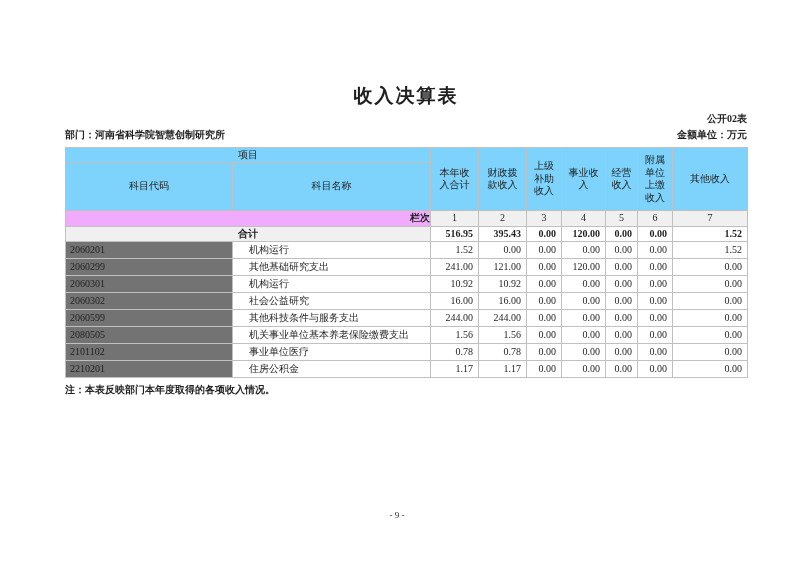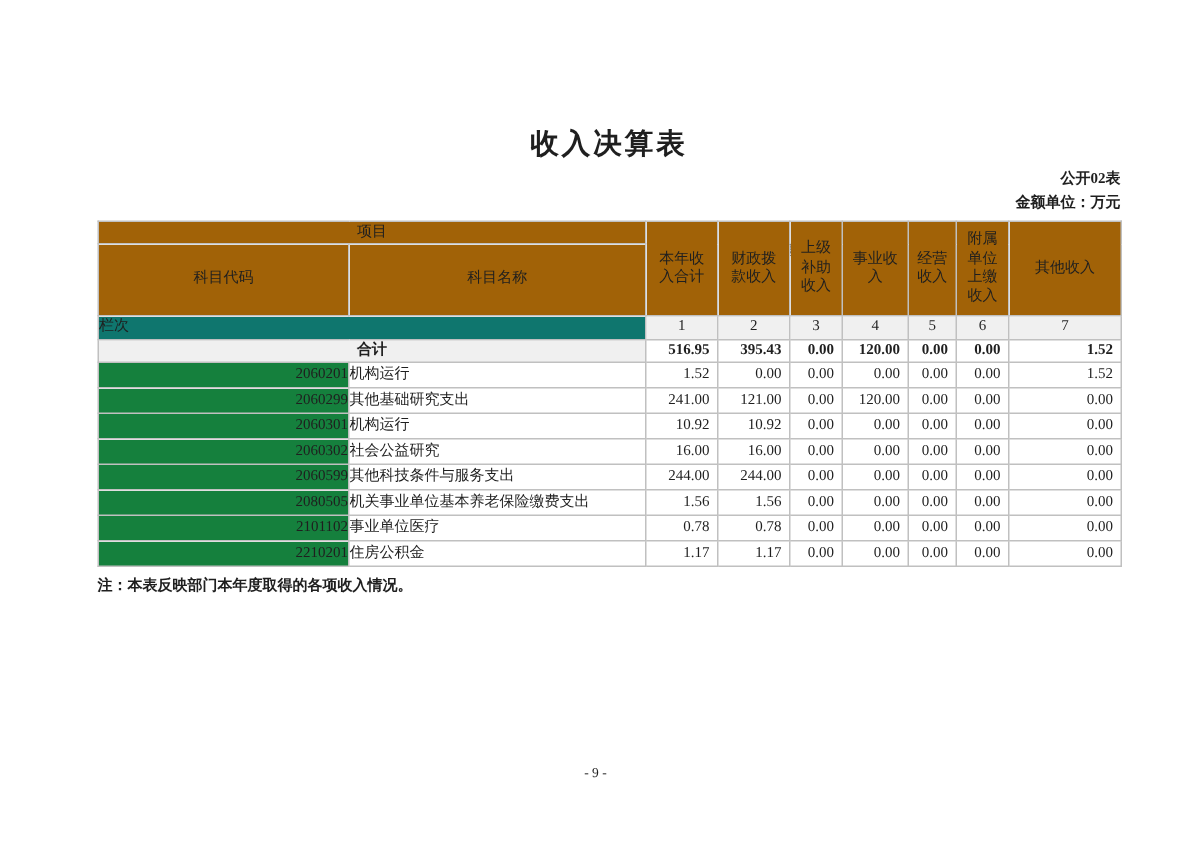--- a/index.html
+++ b/index.html
@@ -31,47 +31,48 @@
 
   table.income {
     position: absolute; left: 65px; top: 147px;
     border-collapse: collapse; table-layout: fixed; width: 683px;
     font-size: 10px;
   }
   table.income td, table.income th {
     border: 1px solid #c0c0c0; overflow: hidden;
     font-weight: normal; vertical-align: middle; line-height: 1.25;
   }
-  .hd { background: #a16207; text-align: center; font-weight: bold; }
+  .hd { background: #7dd3fc; text-align: center; font-weight: bold; }
   .hd-multiline { white-space: pre-line; }
-  td.code-cell { text-align: right; padding-left: 4px; background: #15803d; margin-left: 16px; }
-  td.name-cell { text-align: left; padding-left: 0; background: #ffffff; }
+  td.code-cell { text-align: left; padding-left: 4px; background: #737373; margin-left: 16px; }
+  td.name-cell { text-align: left; padding-left: 16px; background: #ffffff; }
   td.num-cell  { text-align: right; padding-right: 5px; background: #ffffff; }
   td.colnum-cell { text-align: center; background: #f0f0f0; }
   tr.total-row td { font-weight: bold; margin-top: 20px; }
   tr.total-row td.label-merged { background: #f0f0f0; text-align: center; }
-  tr.lanci-row td.label-merged { background: #0f766e; text-align: left; font-weight: normal; }
+  tr.lanci-row td.label-merged { background: #f0abfc; text-align: right; font-weight: bold; }
 
   .table-note {
     position: absolute; left: 65px; top: 383px;
     font-size: 10px; font-weight: bold; white-space: nowrap;
   }
   .page-number {
     position: absolute; left: 397px; top: 510px; transform: translateX(-50%);
     font-size: 9px; white-space: nowrap;
   }
 </style>
 </head>
 <body>
 
 <div class="page">
 
   <div class="doc-title">收入决算表</div>
 
   <div class="meta-code">公开02表</div>
+  <div class="meta-dept">部门：河南省科学院智慧创制研究所</div>
   <div class="meta-year">2024 年度</div>
   <div class="meta-unit">金额单位：万元</div>
 
   <table class="income">
     <colgroup>
       <col style="width:167px">
         <col style="width:198px">
         <col style="width:48px">
         <col style="width:48px">
       <col style="width:35px">

